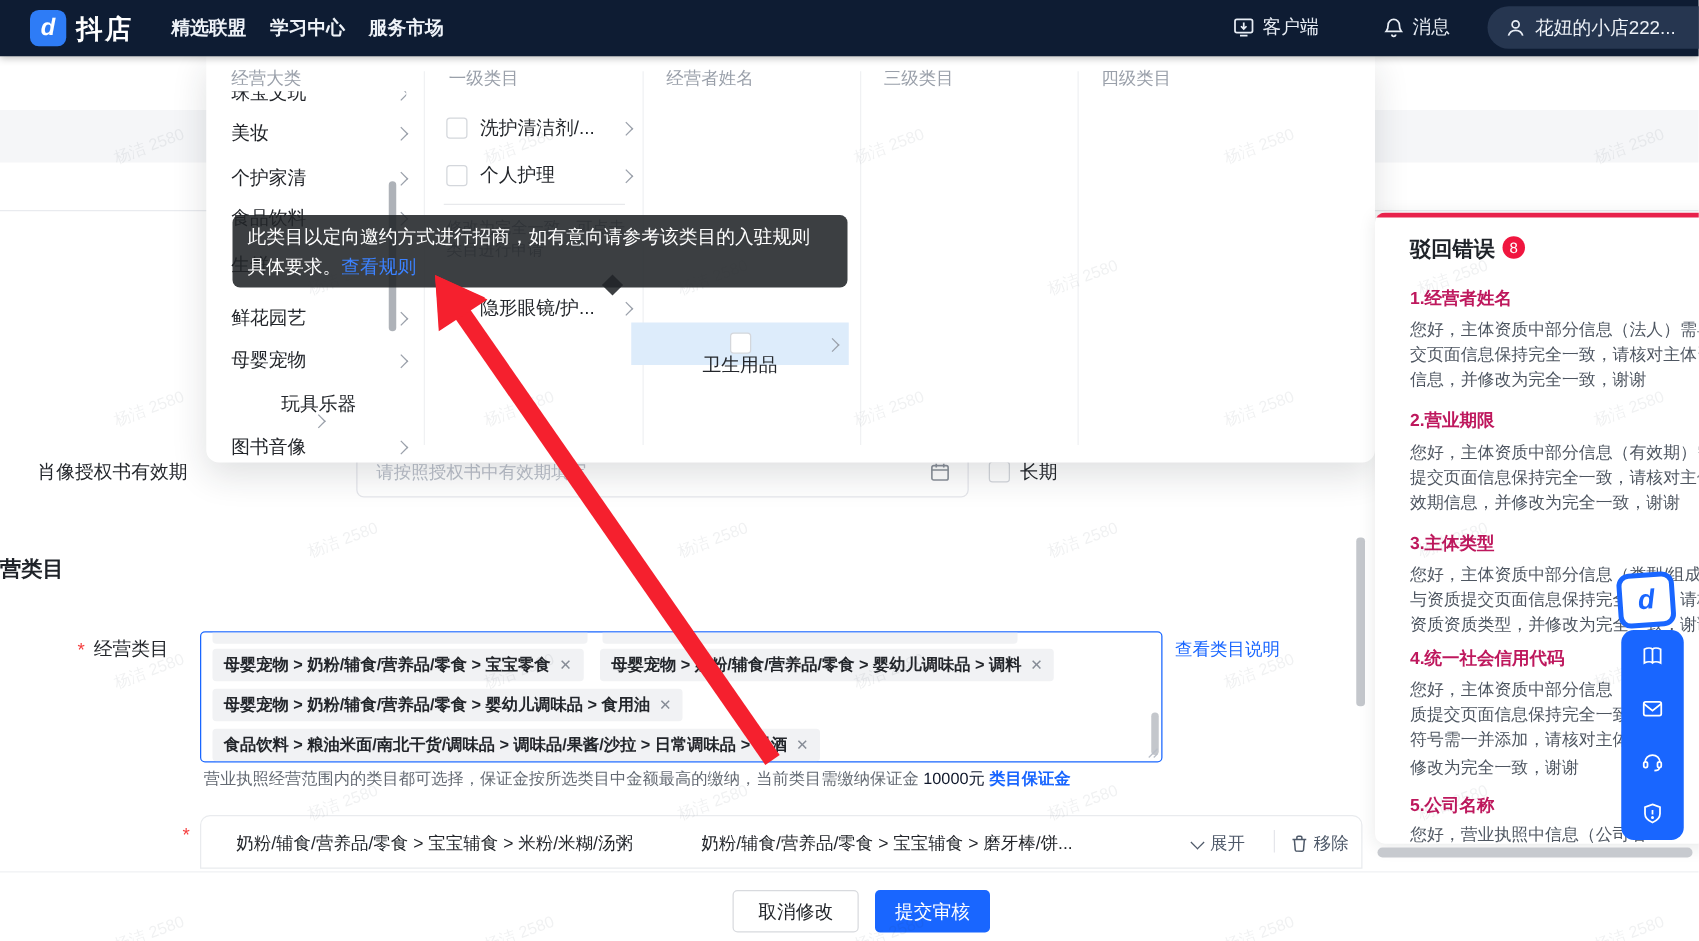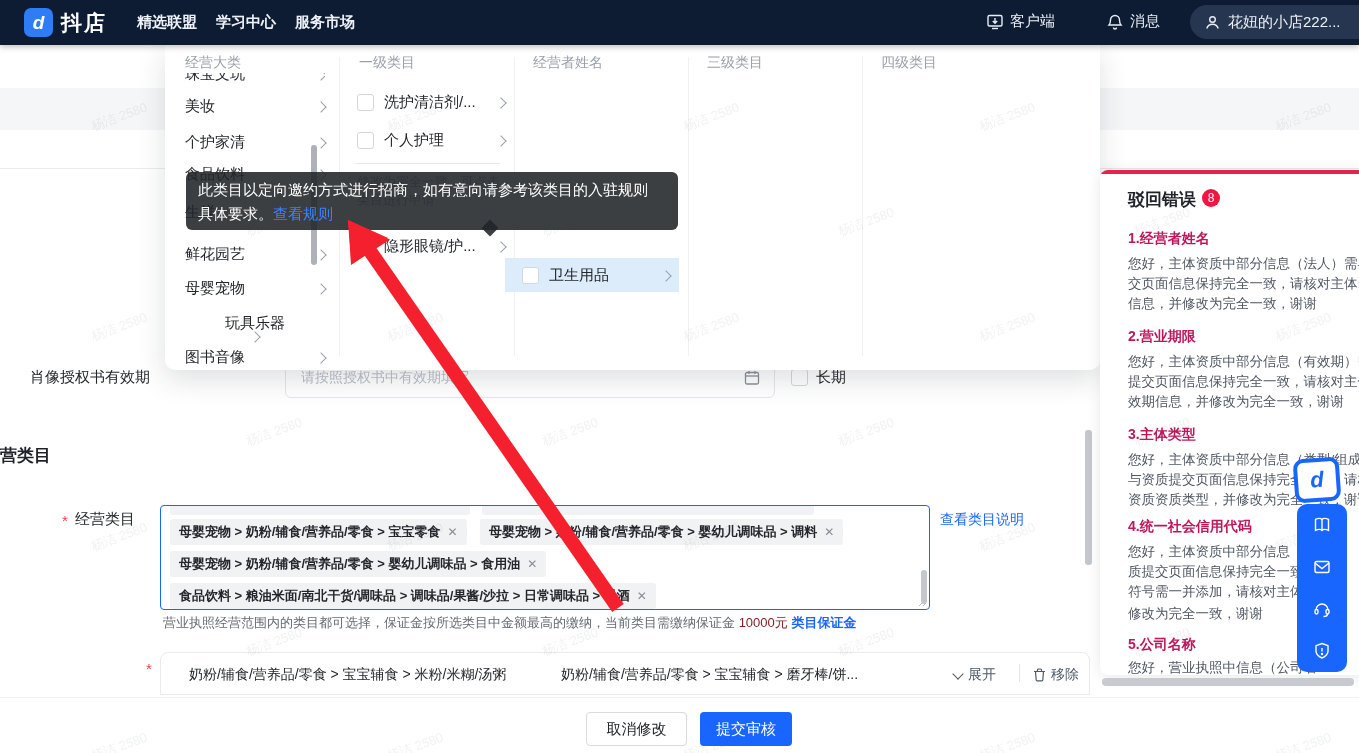--- a/index.html
+++ b/index.html
@@ -159,21 +159,21 @@
     </div>
   <div class="v-scroll" style="right:2px;top:64px;width:6px;height:34px;"></div>
   <svg class="abs" style="right:2px;bottom:2px;" width="9" height="9" viewBox="0 0 9 9" stroke="#b9bec8" stroke-width="1">
       <line x1="1" y1="8" x2="8" y2="1"></line>
       <line x1="5" y1="8" x2="8" y2="5"></line>
     </svg>
 </div>
 <div class="abs link" style="left:940px;top:511px;font-size:14px;z-index:5;">查看类目说明</div>
 
 <div class="abs helper" style="left:163px;top:614px;z-index:5;">
-  <span>营业执照经营范围内的类目都可选择，保证金按所选类目中金额最高的缴纳，当前类目需缴纳保证金 </span><span style="color:#7f1d1d;">10000元</span>
+  <span>营业执照经营范围内的类目都可选择，保证金按所选类目中金额最高的缴纳，当前类目需缴纳保证金 </span><span style="color:#0f172a;">10000元</span>
   <span> </span><span class="link" style="font-weight:bold;">类目保证金</span>
 </div>
 
 <span class="abs star" style="left:146px;top:660px;z-index:7;">*</span>
 <div class="abs" id="selcard">
   <span class="abs selitem" style="left:28px;top:13px;">奶粉/辅食/营养品/零食 &gt; 宝宝辅食 &gt; 米粉/米糊/汤粥</span>
   <span class="abs selitem" style="left:400px;top:13px;">奶粉/辅食/营养品/零食 &gt; 宝宝辅食 &gt; 磨牙棒/饼...</span>
   <span class="abs" style="left:793px;top:13px;font-size:14px;color:#4e5969;display:flex;align-items:center;gap:6px;">
     <span class="chv-dn"></span>
       <span>展开</span>
@@ -255,21 +255,21 @@
   <div class="p-hint" style="left:192px;top:128px;">修改为完全一致，可点击</div>
   <div class="p-hint" style="left:192px;top:146px;">类目进行申请</div>
 
   <div class="p-item" style="left:192px;top:192px;width:140px;gap:10px;">
     <span class="cbx"></span>
       <span>隐形眼镜/护...</span>
   </div>
   <span class="chv abs" style="left:332px;top:198px;"></span>
 
   <div class="hl-row" style="top:213px;height:34px;">
-    <div class="p-item" style="left:17px;top:8px;width:140px;gap:10px;">
+    <div class="p-item" style="left:17px;top:8px;width:140px;flex-direction:column;">
       <span class="cbx"></span>
         <span>卫生用品</span>
     </div>
     <span class="chv abs" style="left:157px;top:14px;"></span>
   </div>
 </div>
 
 <div class="abs" id="tip-caret"></div>
 <div class="abs" id="tooltip">
   <div class="nowrap"><span>此类目以定向邀约方式进行招商，如有意向请参考该类目的入驻规则</span></div>

